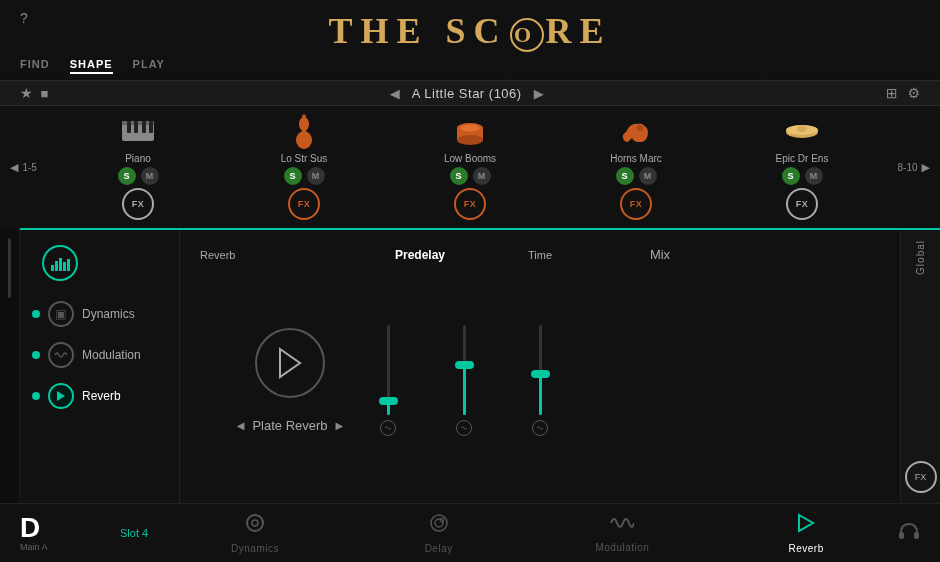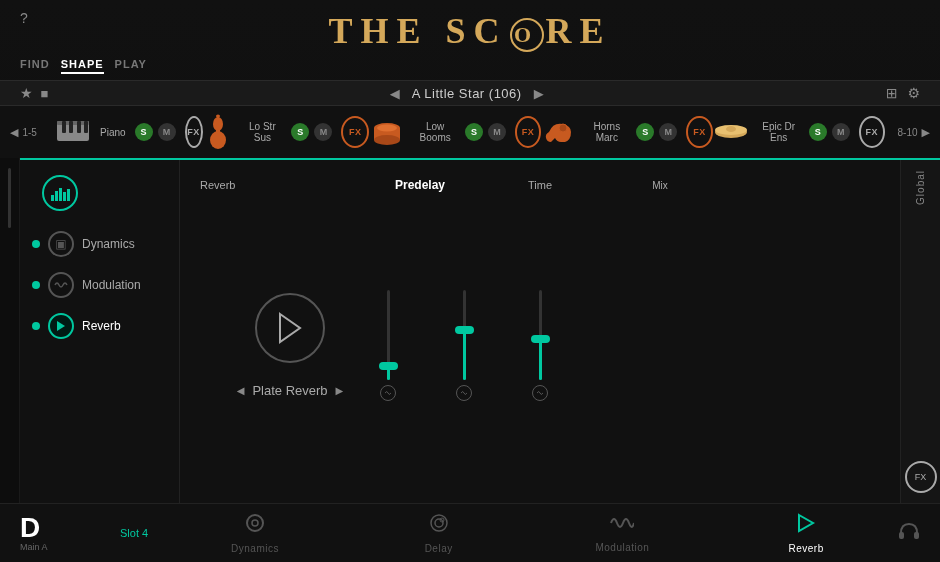--- a/index.html
+++ b/index.html
@@ -58,21 +58,21 @@
       line-height: 26px;
       font-size: 20px;
       vertical-align: middle;
       margin: 0 1px;
     }
 
     
     .nav-tabs {
       display: flex;
       padding: 2px 20px 6px;
-      gap: 11px;
+      gap: 20px;
     }
 
     .nav-tab {
       font-size: 11px;
       color: #777;
       cursor: pointer;
       letter-spacing: 1px;
       font-weight: bold;
       padding: 2px 0;
     }
@@ -140,22 +140,23 @@
     }
 
     .instruments-list {
       display: flex;
       flex: 1;
       justify-content: space-around;
     }
 
     .instrument-slot {
       display: flex;
-      align-items: center;
-      gap: 9px;
+      flex-direction: column;
+      align-items: center;
+      gap: 3px;
       min-width: 100px;
     }
 
     .instrument-icon {
       width: 36px;
       height: 36px;
       display: flex;
       align-items: center;
       justify-content: center;
       font-size: 24px;
@@ -696,21 +697,21 @@
           <div style="width:180px;">
             <span style="font-size:11px;color:#aaa;">Reverb</span>
           </div>
           <div style="min-width:80px;text-align:center;">
             <span style="font-size:12px;color:#fff;font-weight:bold;">Predelay</span>
           </div>
           <div style="min-width:80px;text-align:center;margin-left:40px;">
             <span style="font-size:11px;color:#aaa;">Time</span>
           </div>
           <div style="min-width:80px;text-align:center;margin-left:40px;">
-            <span style="font-size:10px;color:#aaa;">Mix</span>
+            <span style="font-size:13px;color:#aaa;">Mix</span>
           </div>
         </div>
 
         <div style="display:flex;align-items:center;flex:1;">
 
           <div style="display:flex;flex-direction:column;align-items:center;width:180px;gap:10px;">
             <div class="play-icon-circle">
               <svg width="28" height="32" viewBox="0 0 28 32">
                 <polygon points="4,2 24,16 4,30" fill="none" stroke="#aaa" stroke-width="2"></polygon>
               </svg>

